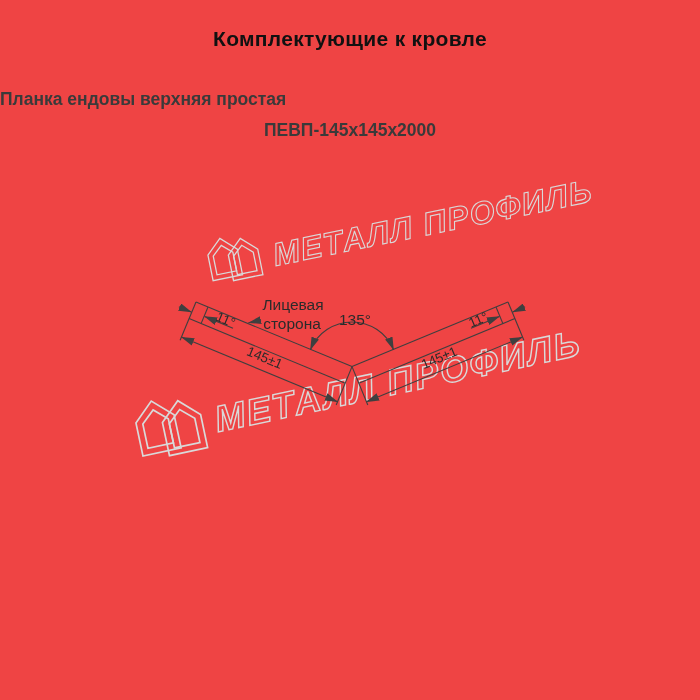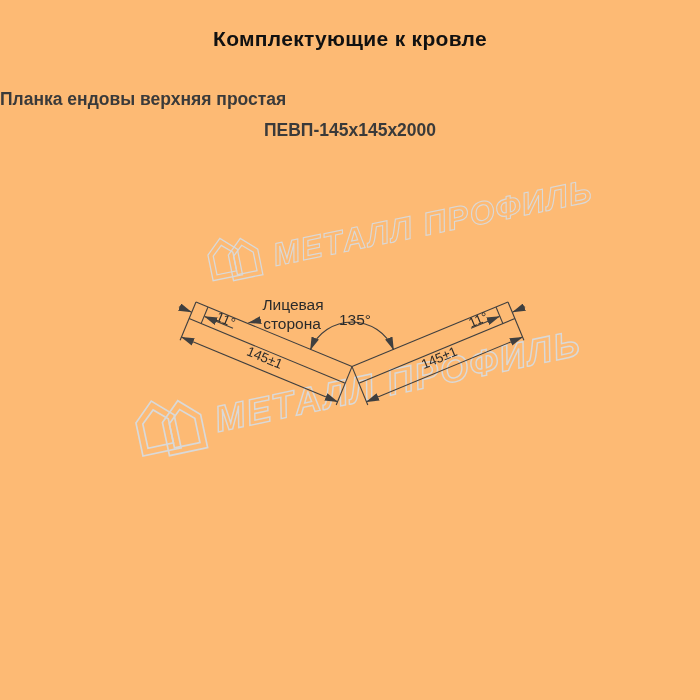--- a/index.html
+++ b/index.html
@@ -1,17 +1,17 @@
 <!DOCTYPE html>
 <html><head>
 <meta charset="utf-8">
 <style>
   html,body{margin:0;padding:0;background:#fff;}
   .page{
-    position:relative;width:700px;height:700px;background:#fdba74;
+    position:relative;width:700px;height:700px;background:#ef4444;
     font-family:"Liberation Sans",sans-serif;overflow:hidden;color:#1d1d1d;
   }
   .title{
     position:absolute;top:27px;left:0;width:100%;text-align:center;
     font-size:21px;font-weight:bold;color:#111111;letter-spacing:.3px;
   }
   .subtitle1{
     position:absolute;top:89px;left:0;width:100%;text-align:left;
     font-size:17.5px;font-weight:bold;color:#3a3a3a;
   }

